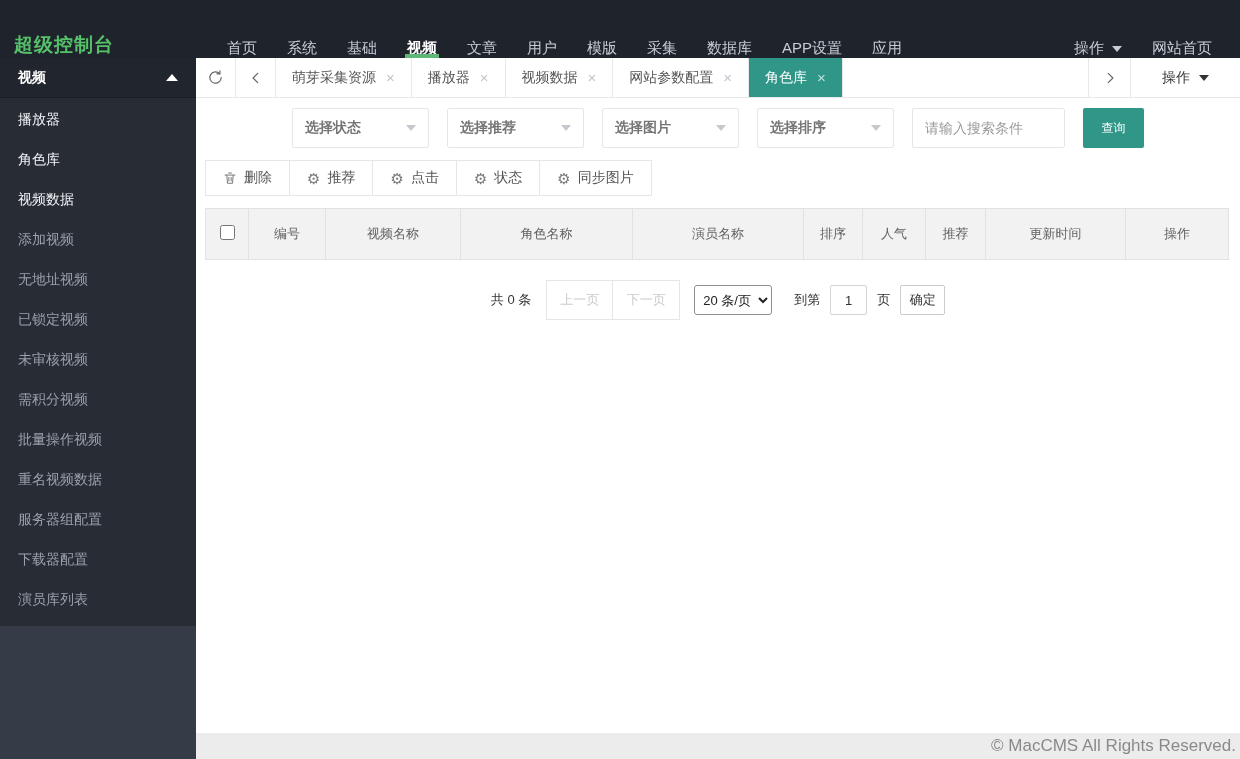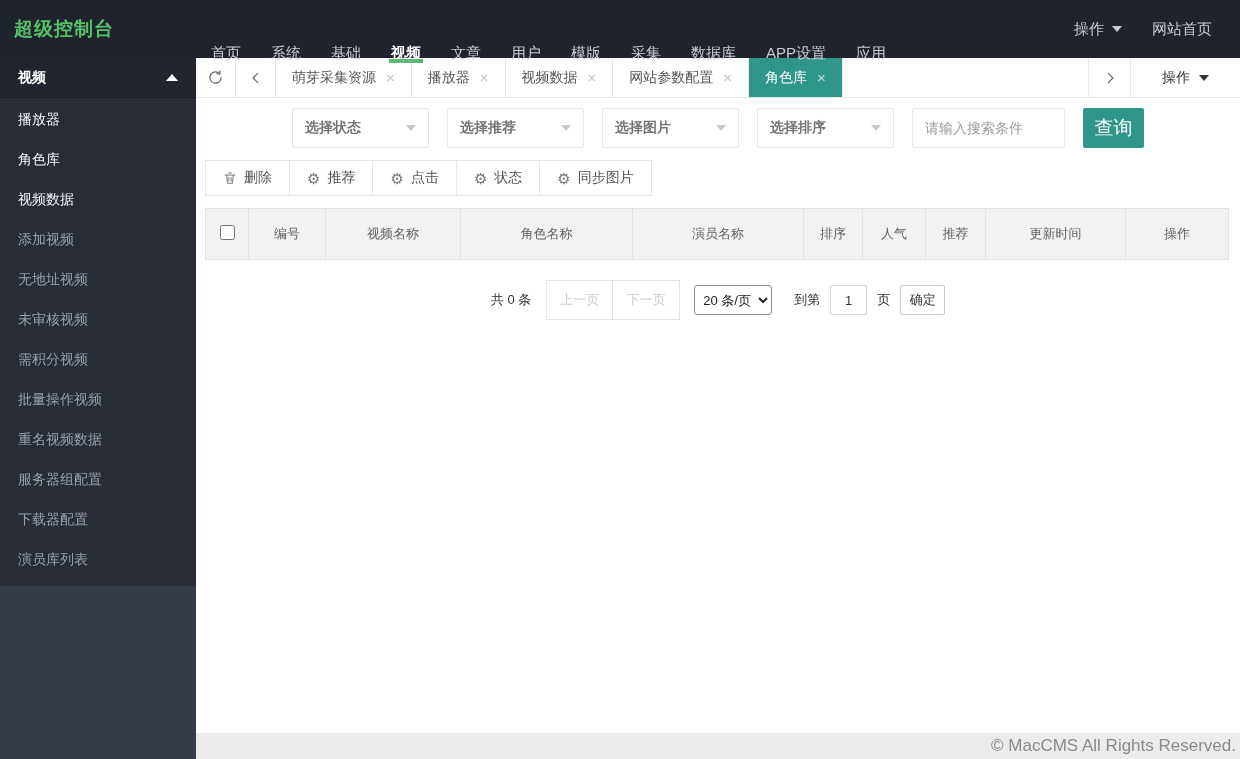--- a/index.html
+++ b/index.html
@@ -1,20 +1,20 @@
 <!DOCTYPE html>
 <html><head>
 <meta charset="utf-8">
 <style>
   * { margin:0; padding:0; box-sizing:border-box; }
   html,body { width:1240px; height:759px; overflow:hidden; background:#fff;
     font-family:"Liberation Sans","DejaVu Sans",sans-serif; }
 
   
-  .navbar { height:58px; background:#1f232c; display:flex; align-items:center; color:#c8ccd4; }
+  .navbar { height:58px; background:#1f232c; display:flex; align-items:flex-end; color:#c8ccd4;gap:16px; }
   .logo { width:196px; display:flex; align-items:center; padding-left:14px;
     font-size:19px; font-weight:bold; color:#55c26a; letter-spacing:1px; }
   .nav-items { display:flex; align-items:stretch; }
   .nav-item { display:flex; align-items:center; padding:0 15px; font-size:15px;
     color:#c8ccd4; position:relative; cursor:pointer;margin-top:48px; }
   .nav-item.active { color:#fff; font-weight:bold; }
   .nav-item.active::after { content:""; position:absolute; left:13px; right:13px;
     bottom:0; height:4px; background:#5FB878; }
   .nav-right { margin-left:auto; display:flex; align-items:center; padding-right:20px; }
   .nav-drop { display:flex; align-items:center; font-size:15px; color:#c8ccd4;
@@ -63,21 +63,21 @@
   .filters { display:flex; justify-content:center; align-items:center; gap:18px; margin-top:10px; }
   .sel { width:137px; height:40px; border:1px solid #e6e6e6; border-radius:2px;
     display:flex; align-items:center; justify-content:space-between;
     padding:0 12px; font-size:14px; color:#757575; cursor:pointer; background:#fff;font-weight:bold; }
   .sel .caret-down { border-top-color:#c5c8cd; border-left-width:5px; border-right-width:5px; margin-left:0; }
   .search-input { width:153px; height:40px; border:1px solid #e6e6e6; border-radius:2px;
     padding:0 12px; font-size:14px; color:#333; outline:none;
     font-family:"Liberation Sans","DejaVu Sans",sans-serif; }
   .search-input::placeholder { color:#9a9a9a; }
   .btn-search { width:61px; height:40px; background:#2f9688; color:#fff; border:none;
-    border-radius:2px; font-size:19px; cursor:pointer;
+    border-radius:2px; font-size:12px; cursor:pointer;
     font-family:"Liberation Sans","DejaVu Sans",sans-serif; }
 
   
   .actions { display:flex; margin:12px 0 0 9px; }
   .act-btn { height:36px; display:flex; align-items:center; gap:7px; padding:0 17px;
     background:#fff; border:1px solid #e6e6e6; border-left:none; font-size:14px;
     color:#555; cursor:pointer; font-family:"Liberation Sans","DejaVu Sans",sans-serif; }
   .act-btn:first-child { border-left:1px solid #e6e6e6; }
   .act-btn .ico { color:#787878; display:flex; align-items:center; }
   .gear-glyph { font-size:15px; line-height:1; color:#787878; }
@@ -146,20 +146,21 @@
     <div class="side-header">
       <span>视频</span>
       <span class="tri-up"></span>
     </div>
     <div class="side-menu">
       <div class="side-item open">播放器</div>
       <div class="side-item open">角色库</div>
       <div class="side-item open">视频数据</div>
       <div class="side-item">添加视频</div>
       <div class="side-item">无地址视频</div>
+      <div class="side-item">已锁定视频</div>
       <div class="side-item">未审核视频</div>
       <div class="side-item">需积分视频</div>
       <div class="side-item">批量操作视频</div>
       <div class="side-item">重名视频数据</div>
       <div class="side-item">服务器组配置</div>
       <div class="side-item">下载器配置</div>
       <div class="side-item">演员库列表</div>
     </div>
   </aside>
 

